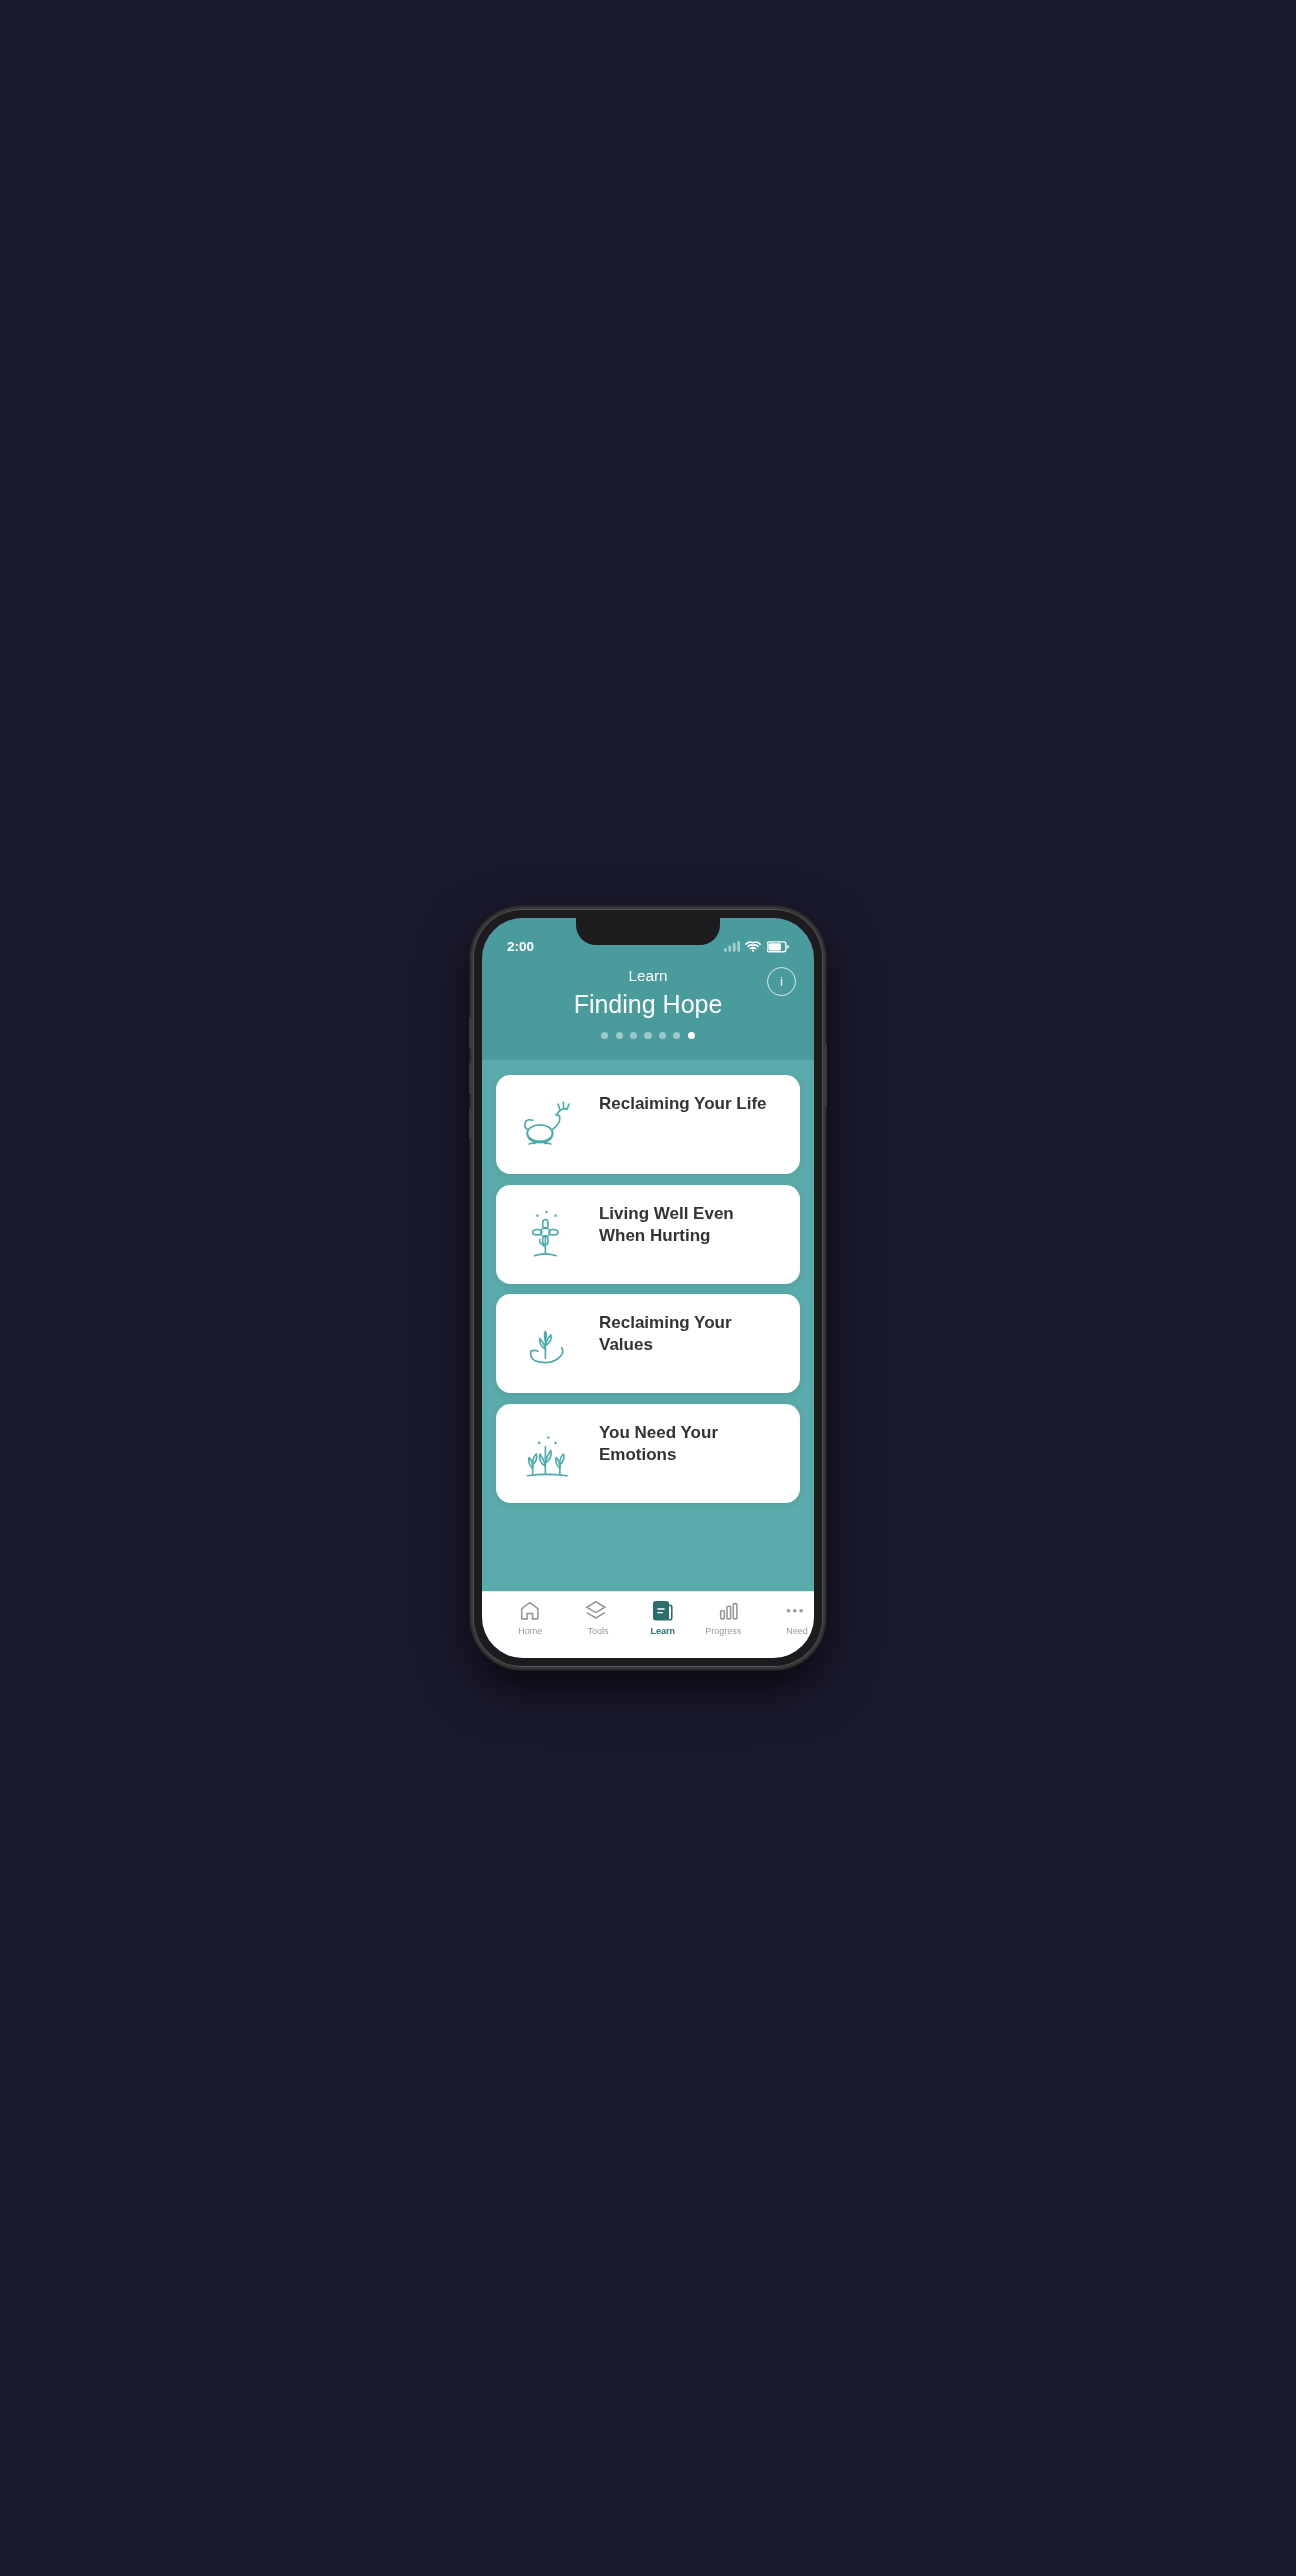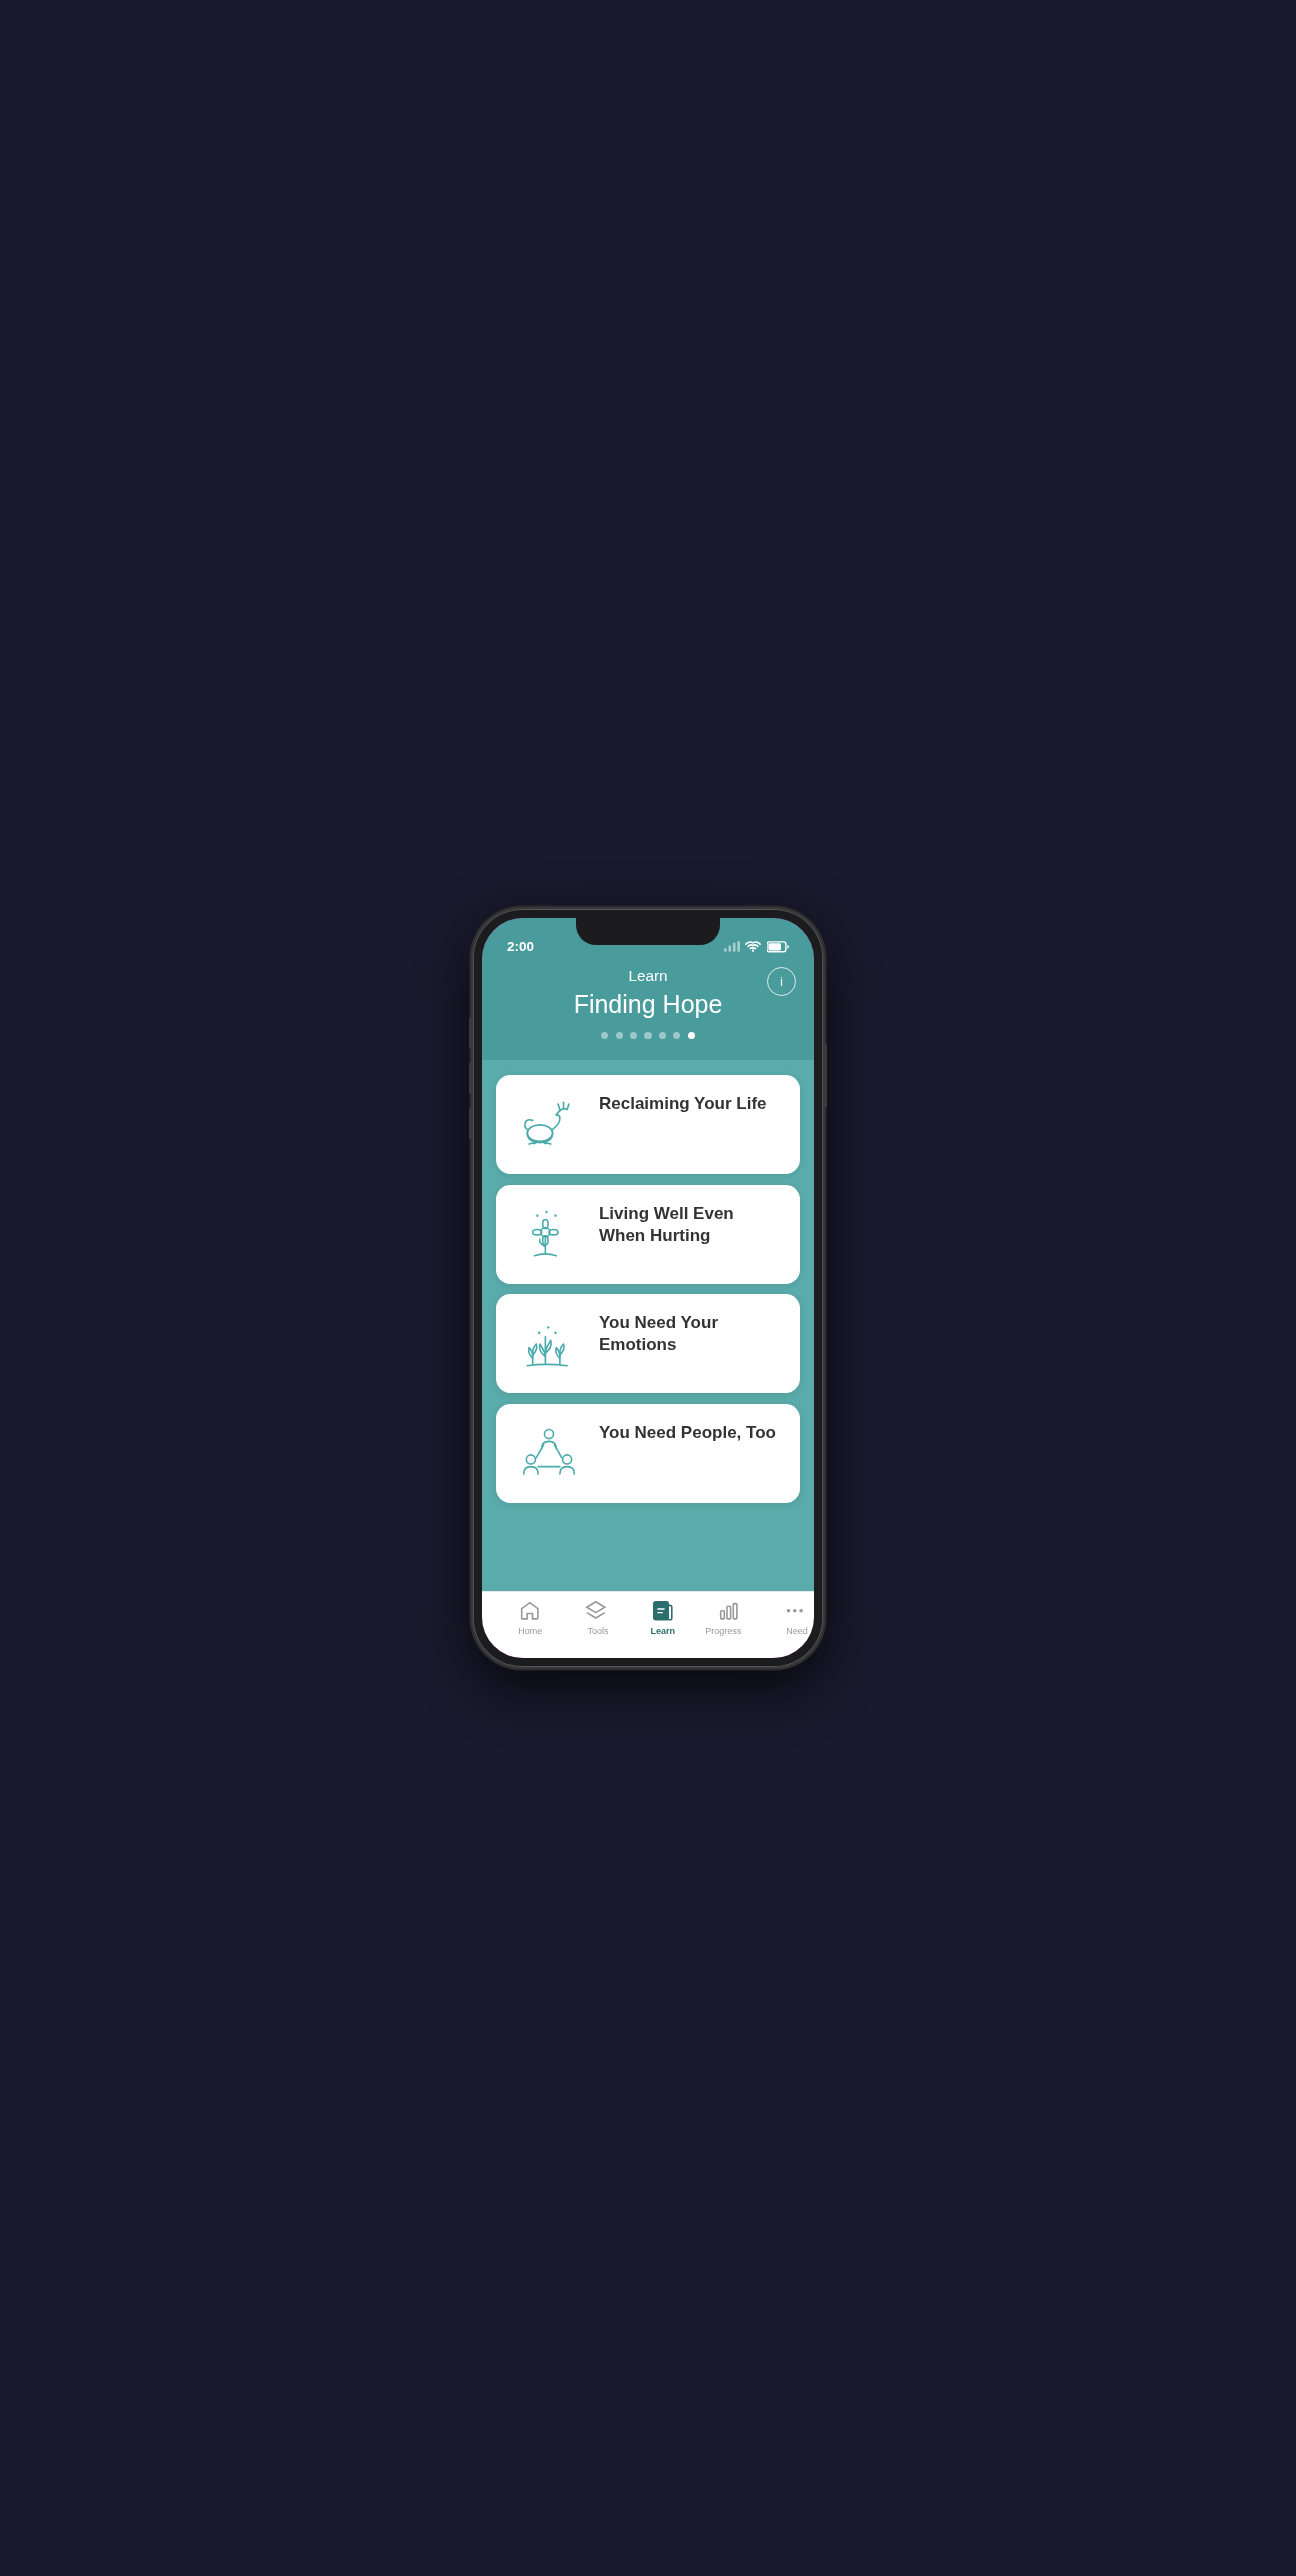--- a/index.html
+++ b/index.html
@@ -317,20 +317,37 @@
             <path d="M16 56 Q28 52 40 56"></path>
 
             <path d="M18 12 Q18 8 21 12 Q18 14 18 12Z" fill="#4aabab" stroke="none"></path>
             <path d="M28 8 Q28 4 31 8 Q28 10 28 8Z" fill="#4aabab" stroke="none"></path>
             <path d="M38 12 Q38 8 41 12 Q38 14 38 12Z" fill="#4aabab" stroke="none"></path>
           </svg>
         </div>
         <div class="card-text">Living Well Even When Hurting</div>
       </div>
 
+      <div class="card">
+        <div class="card-icon">
+          <svg viewBox="0 0 64 64" fill="none" stroke="#4aabab" stroke-width="1.8" stroke-linecap="round" stroke-linejoin="round">
+
+            <path d="M12 40 Q10 50 22 52 Q34 54 42 48 Q50 42 46 36"></path>
+            <path d="M12 40 Q16 38 20 40"></path>
+
+            <line x1="28" y1="48" x2="28" y2="28"></line>
+
+            <path d="M28 38 Q20 32 22 26 Q26 30 28 36"></path>
+            <path d="M28 34 Q36 28 34 22 Q30 26 28 32"></path>
+
+            <path d="M28 28 Q26 22 28 18 Q30 22 28 28"></path>
+          </svg>
+        </div>
+        <div class="card-text">Reclaiming Your Values</div>
+      </div>
 
       <div class="card">
         <div class="card-icon">
           <svg viewBox="0 0 64 64" fill="none" stroke="#4aabab" stroke-width="1.8" stroke-linecap="round" stroke-linejoin="round">
 
             <line x1="14" y1="54" x2="14" y2="42"></line>
             <path d="M14 48 Q8 42 10 36 Q14 40 14 46"></path>
             <path d="M14 44 Q20 38 18 32 Q14 36 14 42"></path>
 
             <line x1="28" y1="54" x2="28" y2="36"></line>
@@ -345,40 +362,20 @@
             <path d="M20 20 Q20 16 23 20 Q20 22 20 20Z" fill="#4aabab" stroke="none"></path>
             <path d="M30 14 Q30 10 33 14 Q30 16 30 14Z" fill="#4aabab" stroke="none"></path>
             <path d="M38 20 Q38 16 41 20 Q38 22 38 20Z" fill="#4aabab" stroke="none"></path>
 
             <path d="M8 56 Q28 53 52 56"></path>
           </svg>
         </div>
         <div class="card-text">You Need Your Emotions</div>
       </div>
 
-      <div class="card">
-        <div class="card-icon">
-          <svg viewBox="0 0 64 64" fill="none" stroke="#4aabab" stroke-width="1.8" stroke-linecap="round" stroke-linejoin="round">
-
-            <circle cx="32" cy="10" r="5"></circle>
-            <path d="M24 26 Q24 18 32 18 Q40 18 40 26"></path>
-
-            <circle cx="12" cy="38" r="5"></circle>
-            <path d="M4 54 Q4 46 12 46 Q20 46 20 54"></path>
-
-            <circle cx="52" cy="38" r="5"></circle>
-            <path d="M44 54 Q44 46 52 46 Q60 46 60 54"></path>
-
-            <line x1="26" y1="22" x2="18" y2="36"></line>
-            <line x1="38" y1="22" x2="46" y2="36"></line>
-            <line x1="20" y1="46" x2="44" y2="46"></line>
-          </svg>
-        </div>
-        <div class="card-text">You Need People, Too</div>
-      </div>
 
     </div>
 
     <div class="bottom-nav">
 
       <div class="nav-item">
         <div class="nav-icon">
           <svg width="21.6" height="21.6" viewBox="0 0 24 24" fill="none">
             <path d="M3 9.5L12 3L21 9.5V20C21 20.55 20.55 21 20 21H15V15H9V21H4C3.45 21 3 20.55 3 20V9.5Z" stroke="#999" stroke-width="1.8" fill="none"></path>
           </svg>

